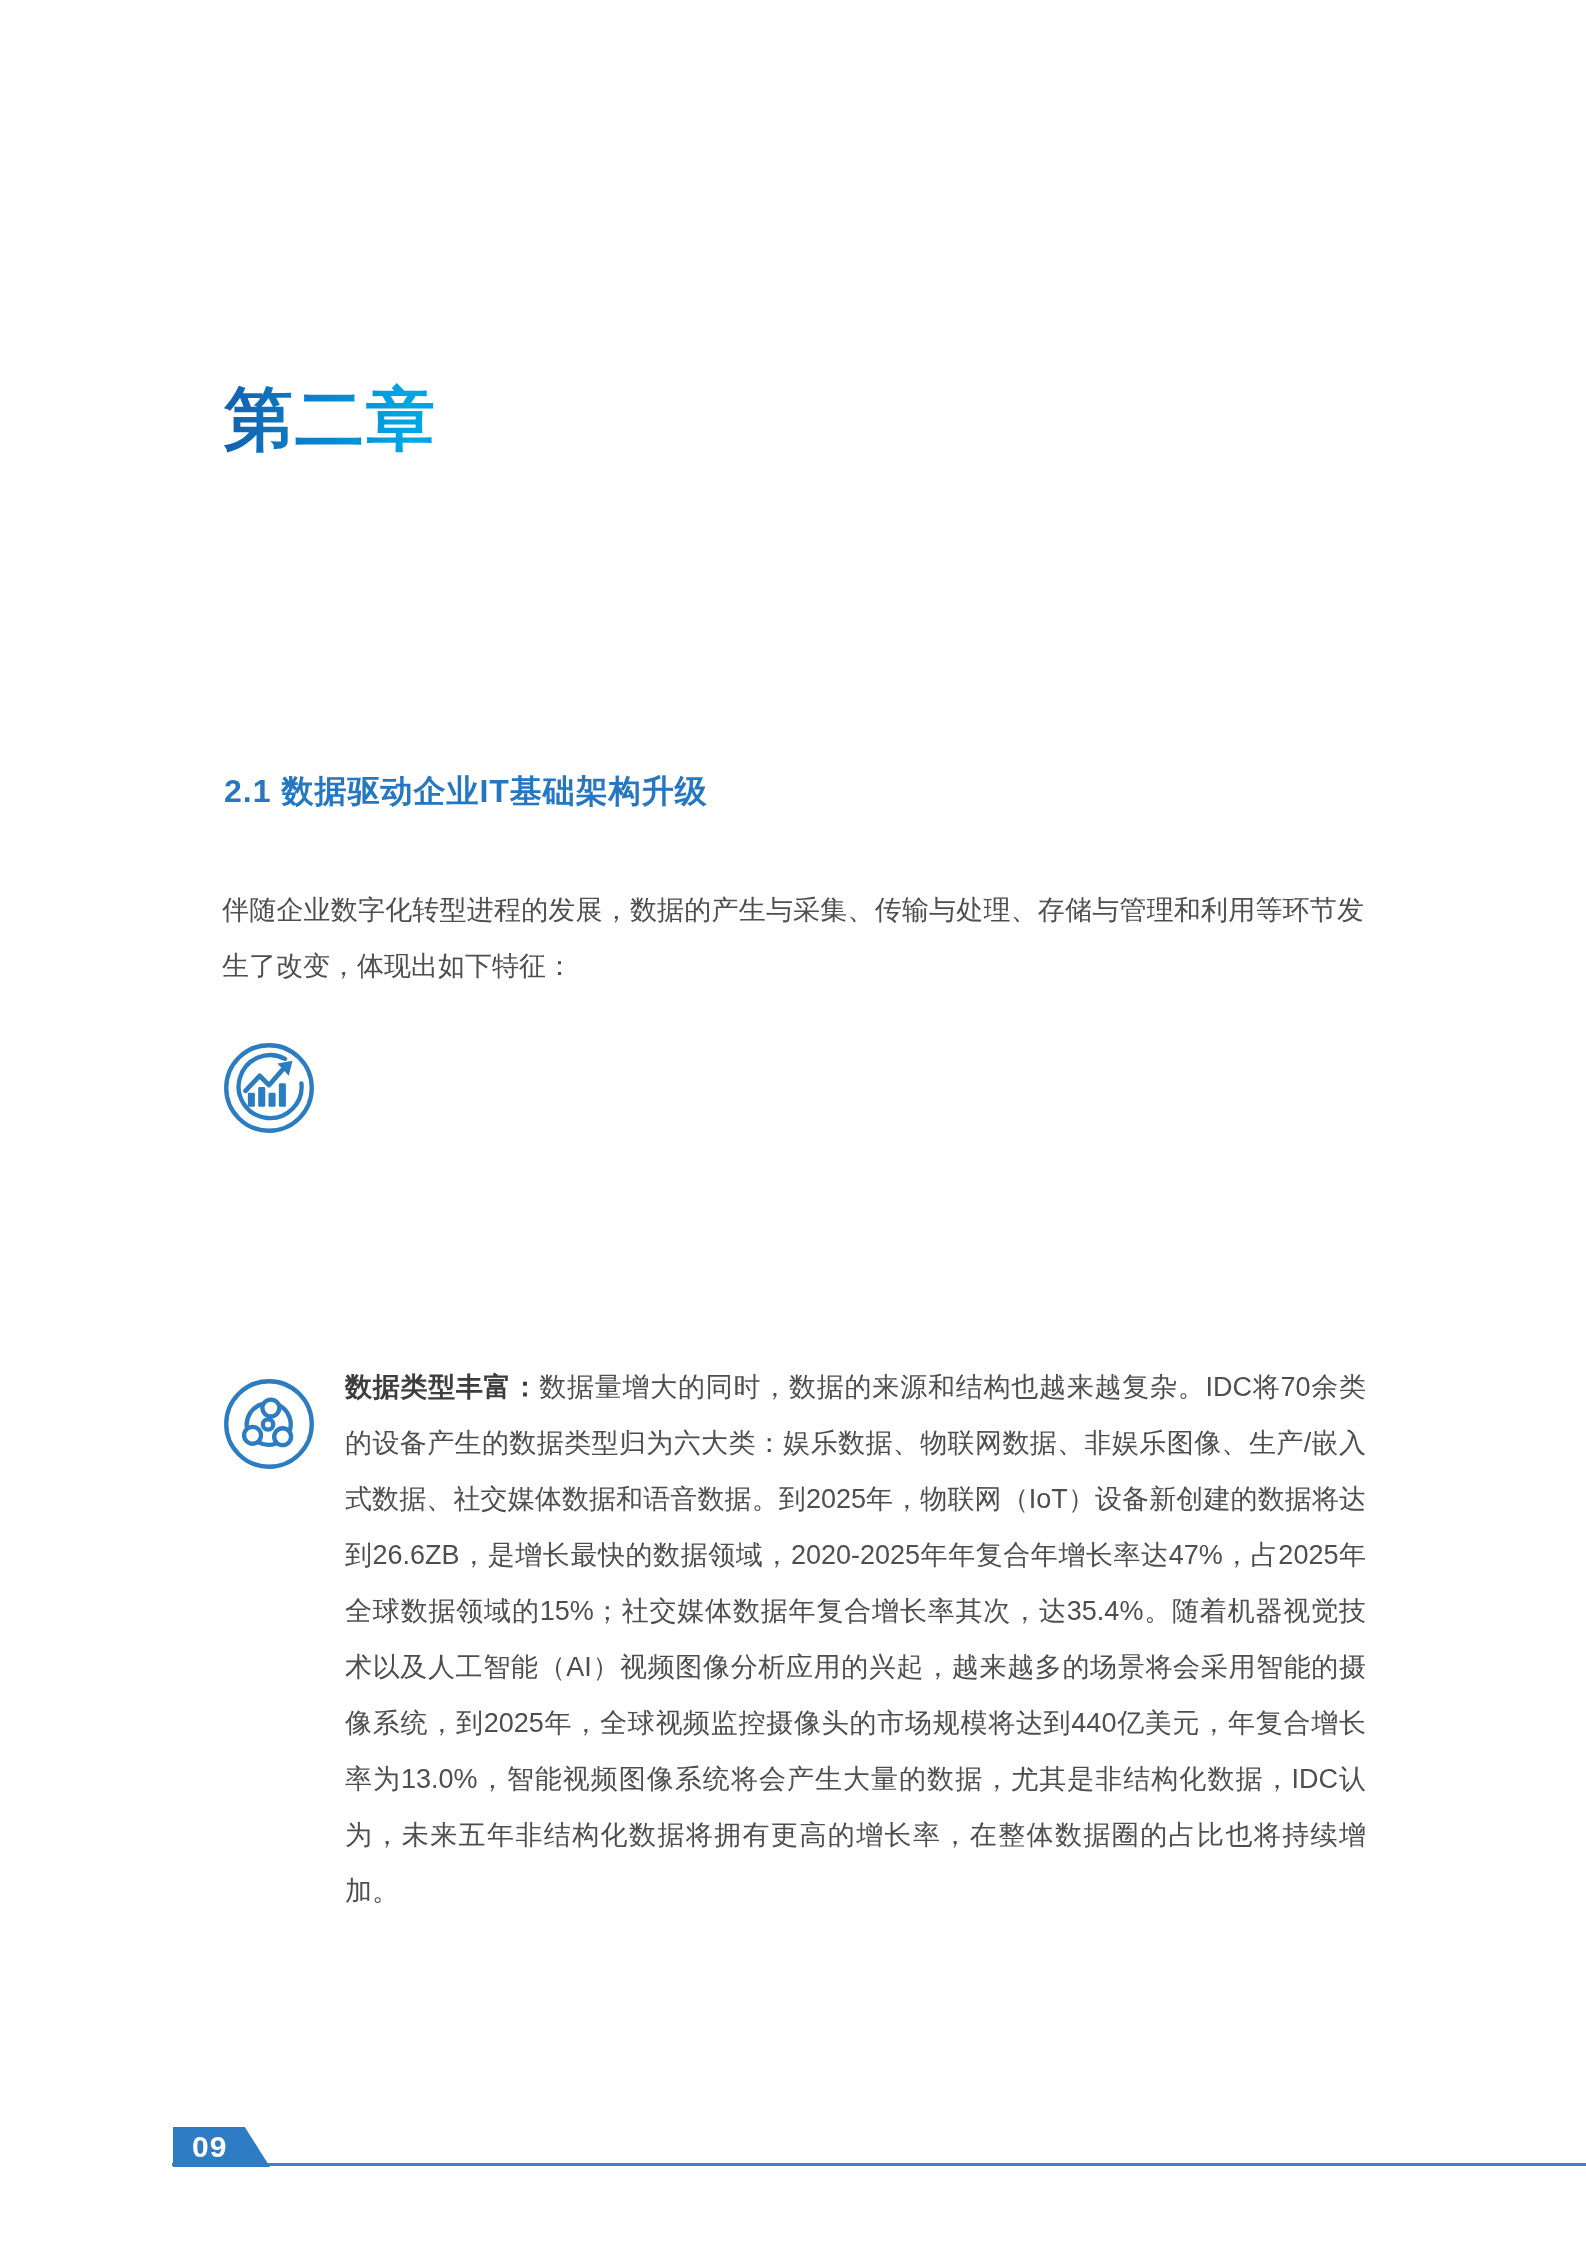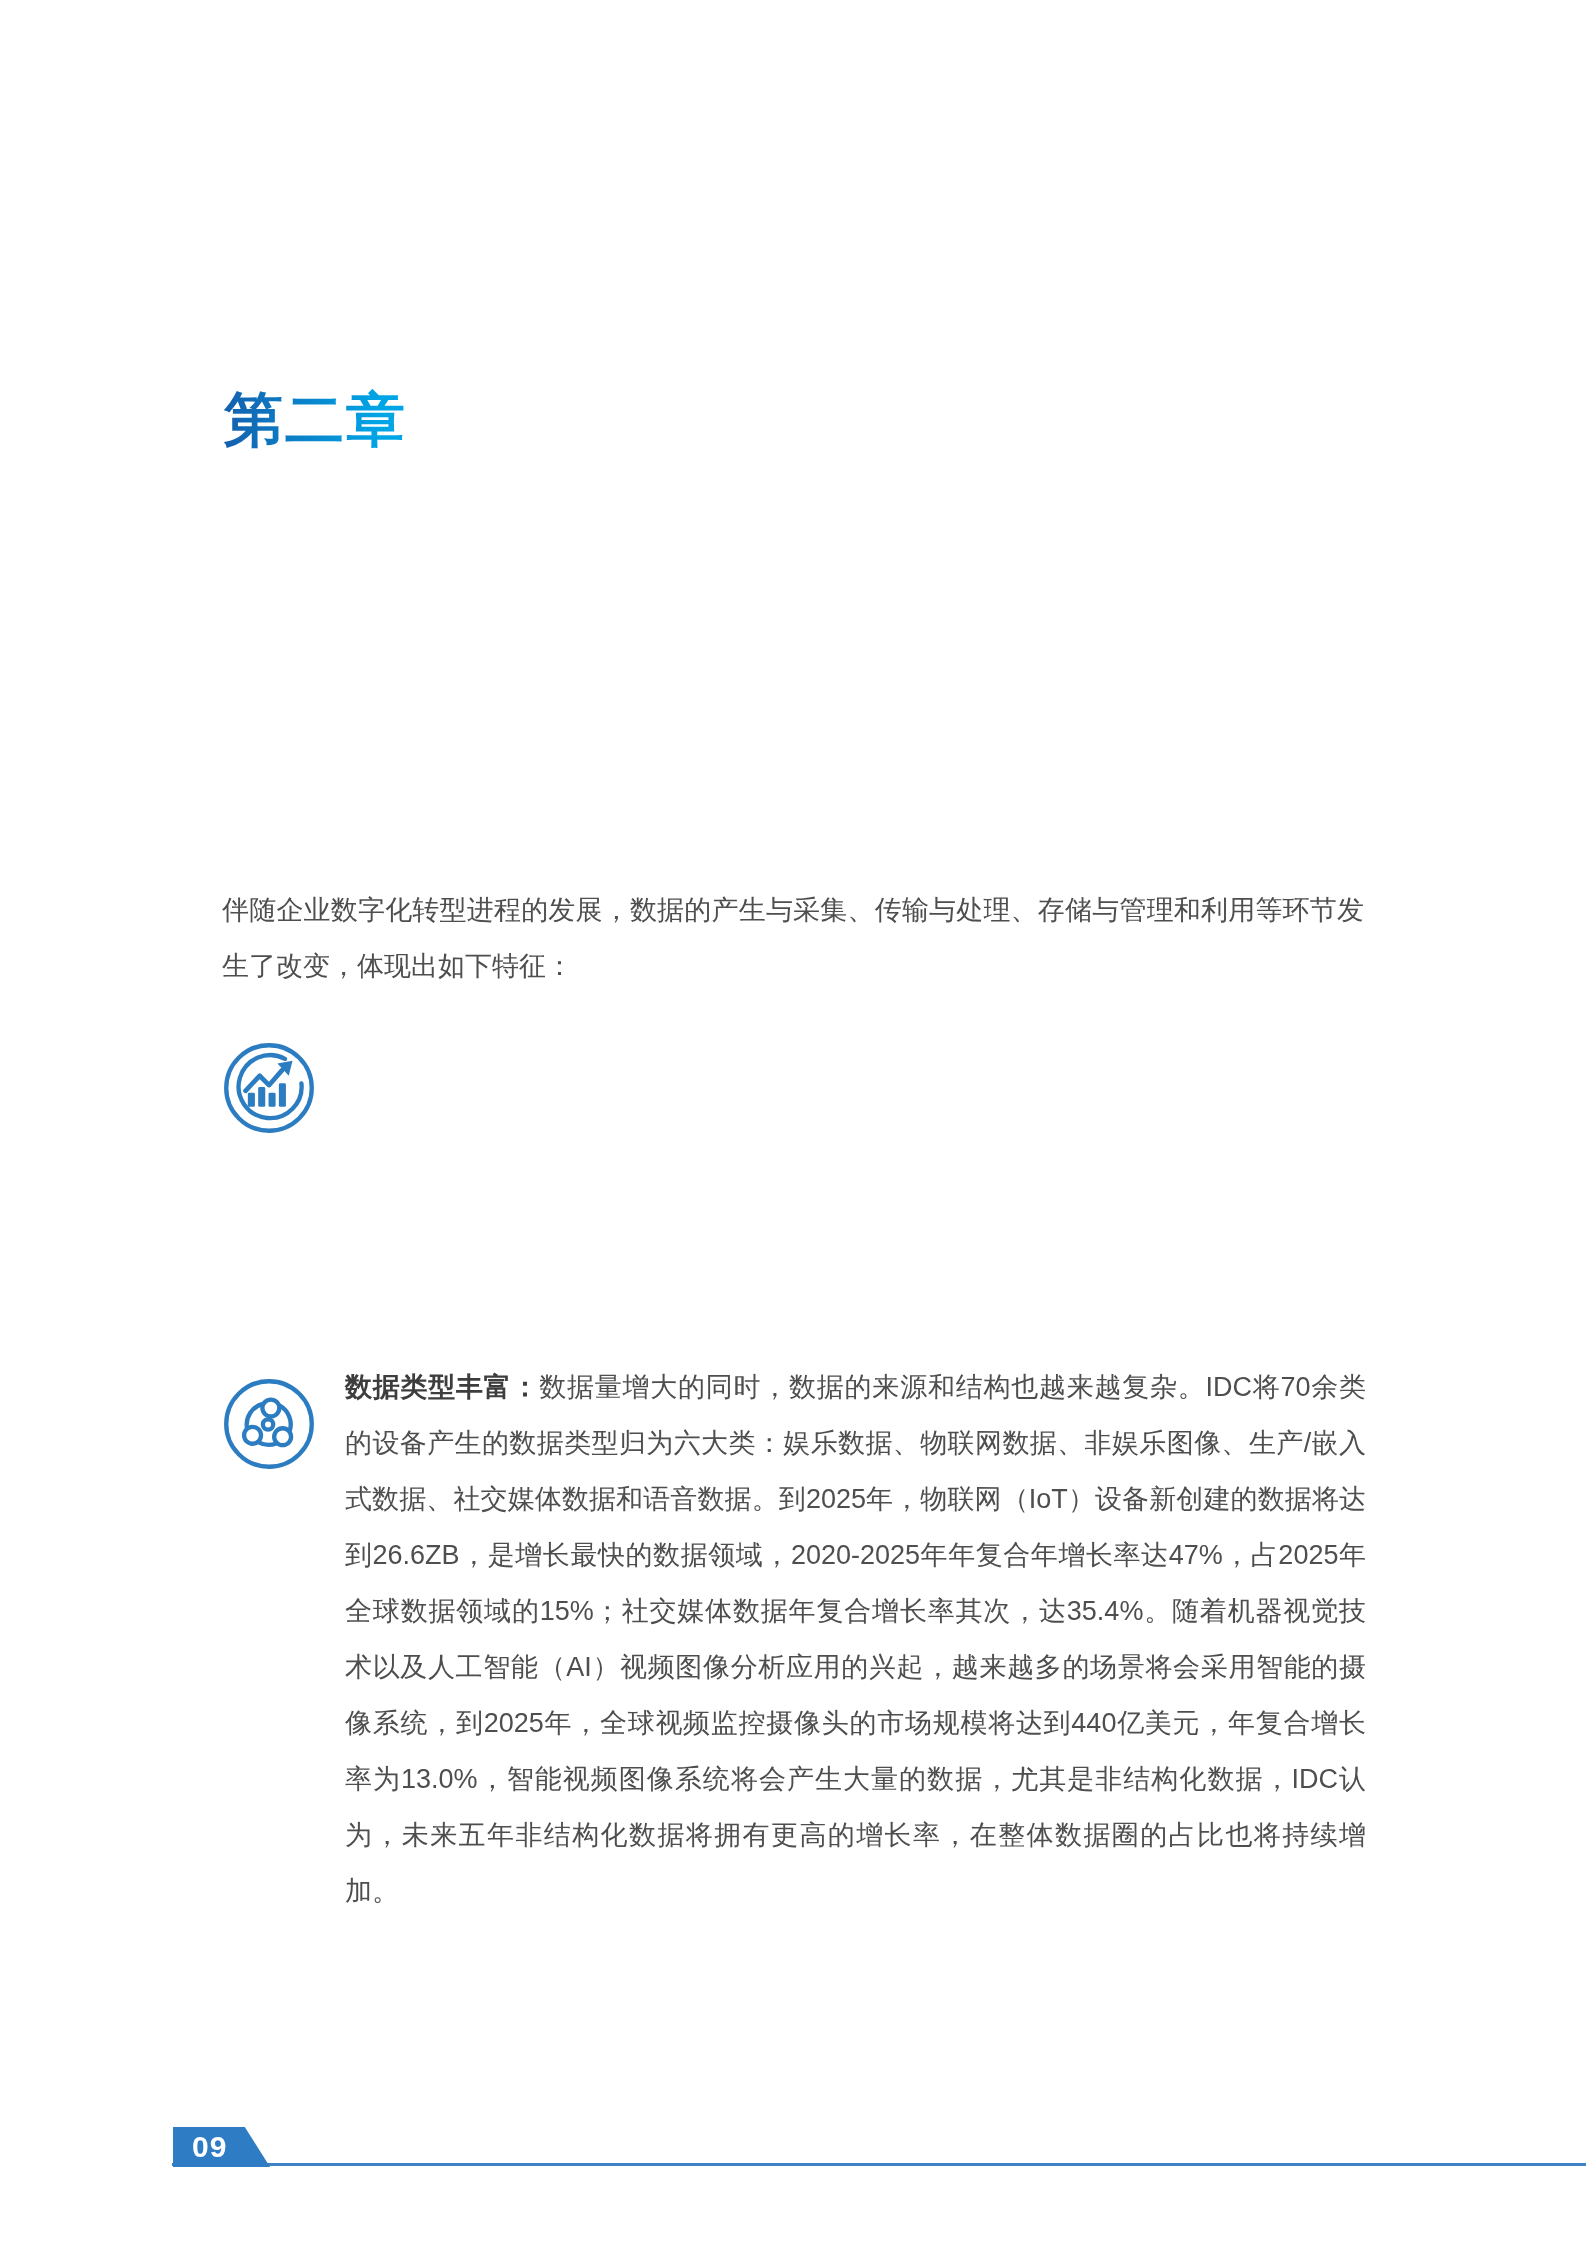--- a/index.html
+++ b/index.html
@@ -20,21 +20,21 @@
   .page{
     position:relative;
     width:1586px;
     height:2244px;
     background:var(--page-bg);
     overflow:hidden;
   }
   .chapter-title{
     position:absolute;
     left:224px; top:368px;
-    font-size:59px;
+    font-size:69px;
     font-weight:bold;
     line-height:104px;
     letter-spacing:2px;
     background:linear-gradient(90deg,var(--title-grad-start) 0%,var(--title-grad-end) 85%);
     -webkit-background-clip:text;
     background-clip:text;
     color:transparent;
   }
   .chapter-subtitle{
     position:absolute;
@@ -116,20 +116,21 @@
   svg .fl{fill:var(--icon-stroke);stroke:none;}
 </style>
 </head>
 <body>
 
 <div class="page">
 
   <h1 class="chapter-title">第二章</h1>
 
 
+  <h3 class="section-heading">2.1 数据驱动企业IT基础架构升级</h3>
 
   <p class="intro">伴随企业数字化转型进程的发展，数据的产生与采集、传输与处理、存储与管理和利用等环节发生了改变，体现出如下特征：</p>
 
   <div class="bullet bullet-1">
     <svg class="bullet-icon" viewBox="0 0 100 100" aria-hidden="true">
       <circle class="st" cx="50" cy="50" r="45.5"></circle>
       <path class="st" d="M 67 19 A 33.5 33.5 0 1 0 84.5 45"></path>
       <rect class="fl" x="27.5" y="55" width="7.5" height="15" rx="1.5"></rect>
       <rect class="fl" x="38.5" y="49" width="7.5" height="21" rx="1.5"></rect>
       <rect class="fl" x="49.5" y="55" width="7.5" height="15" rx="1.5"></rect>

